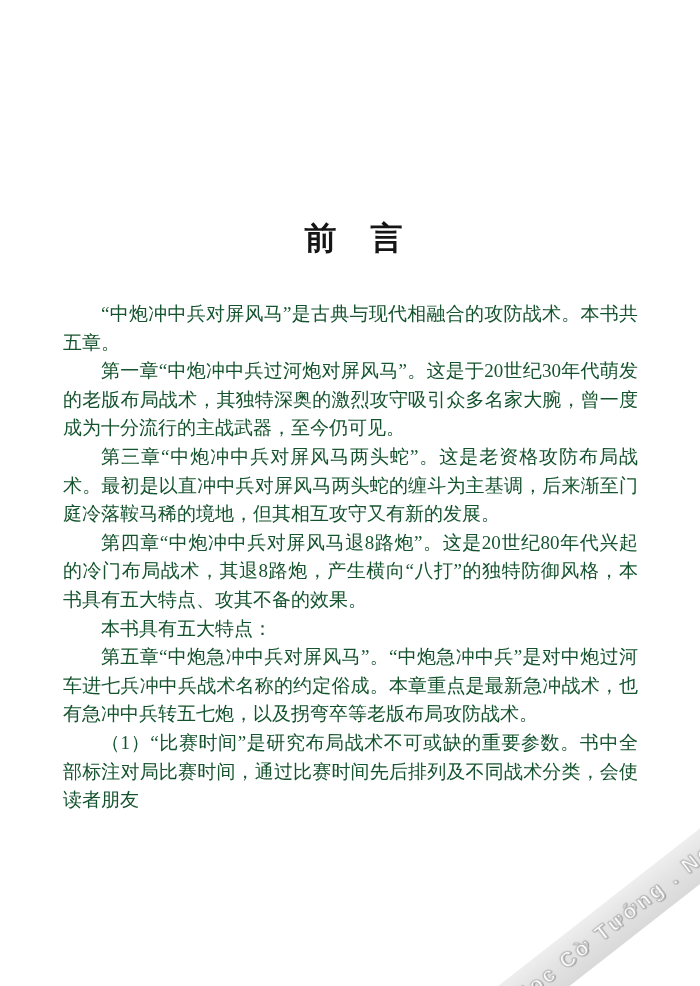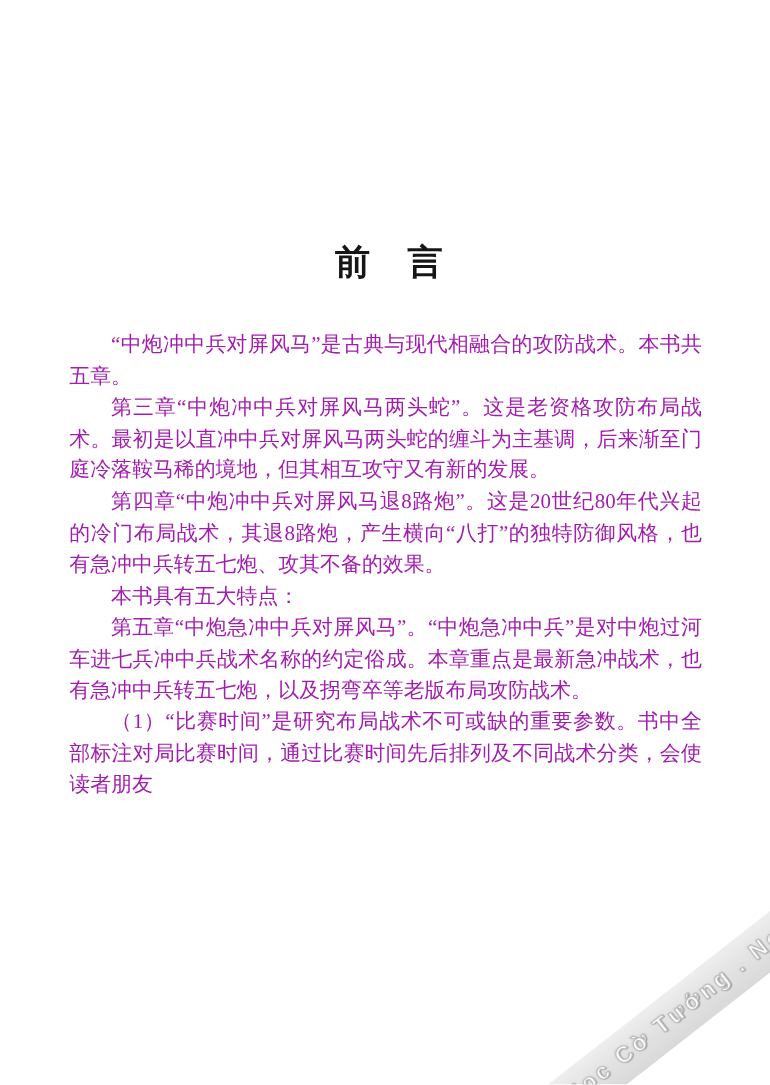--- a/index.html
+++ b/index.html
@@ -29,21 +29,21 @@
     padding-left: 16px;
   }
   .body-text {
     position: absolute;
     top: 300px;
     left: 63px;
     width: 575px;
     font-size: 19px;
     line-height: 28.6px;
     text-align: justify;
-    color: #a21caf;
+    color: #14532d;
   }
   .body-text p {
     margin: 0;
     padding: 0;
     text-indent: 2em;
   }
   .folio {
     position: absolute;
     top: 928px;
     left: 545px;
@@ -81,22 +81,23 @@
 </style>
 </head>
 <body>
 
 <div class="page">
 
   <div class="page-title">前　言</div>
 
   <div class="body-text">
     <p>“中炮冲中兵对屏风马”是古典与现代相融合的攻防战术。本书共五章。</p>
+    <p>第一章“中炮冲中兵过河炮对屏风马”。这是于20世纪30年代萌发的老版布局战术，其独特深奥的激烈攻守吸引众多名家大腕，曾一度成为十分流行的主战武器，至今仍可见。</p>
     <p>第三章“中炮冲中兵对屏风马两头蛇”。这是老资格攻防布局战术。最初是以直冲中兵对屏风马两头蛇的缠斗为主基调，后来渐至门庭冷落鞍马稀的境地，但其相互攻守又有新的发展。</p>
-    <p>第四章“中炮冲中兵对屏风马退8路炮”。这是20世纪80年代兴起的冷门布局战术，其退8路炮，产生横向“八打”的独特防御风格，也有急冲中兵转五七炮、攻其不备的效果。</p>
+    <p>第四章“中炮冲中兵对屏风马退8路炮”。这是20世纪80年代兴起的冷门布局战术，其退8路炮，产生横向“八打”的独特防御风格，本书具有五大特点、攻其不备的效果。</p>
     <p>本书具有五大特点：</p>
     <p>第五章“中炮急冲中兵对屏风马”。“中炮急冲中兵”是对中炮过河车进七兵冲中兵战术名称的约定俗成。本章重点是最新急冲战术，也有急冲中兵转五七炮，以及拐弯卒等老版布局攻防战术。</p>
     <p>（1）“比赛时间”是研究布局战术不可或缺的重要参数。书中全部标注对局比赛时间，通过比赛时间先后排列及不同战术分类，会使读者朋友</p>
   </div>
 
   <div class="folio">· 1 ·</div>
 
   <div class="watermark-band">
     <span class="watermark-text">Học Cờ Tướng . Net</span>
   </div>

